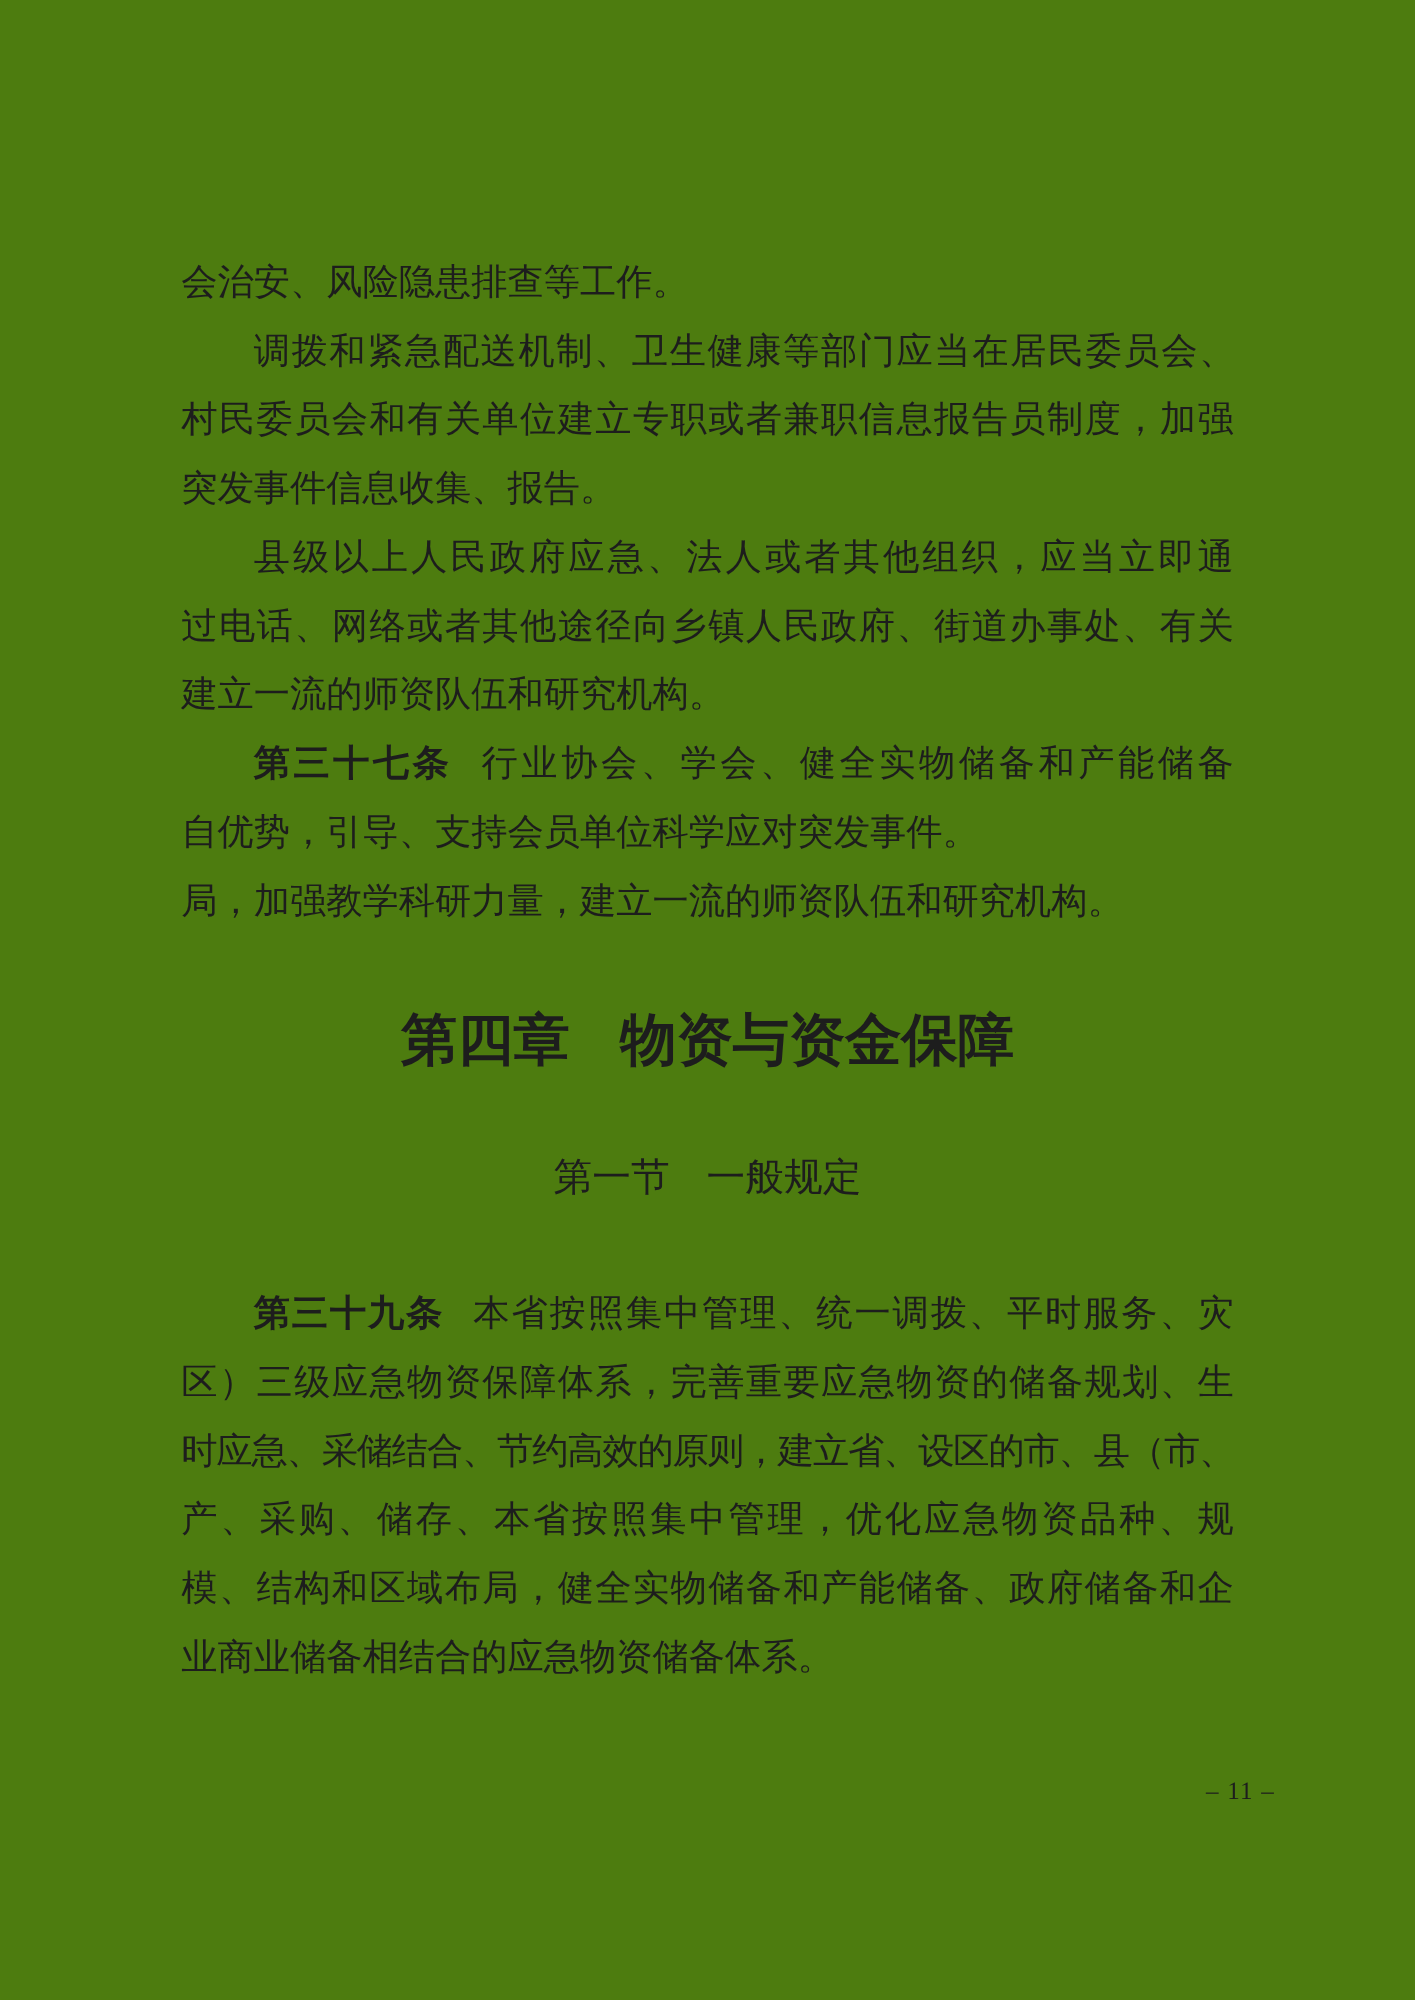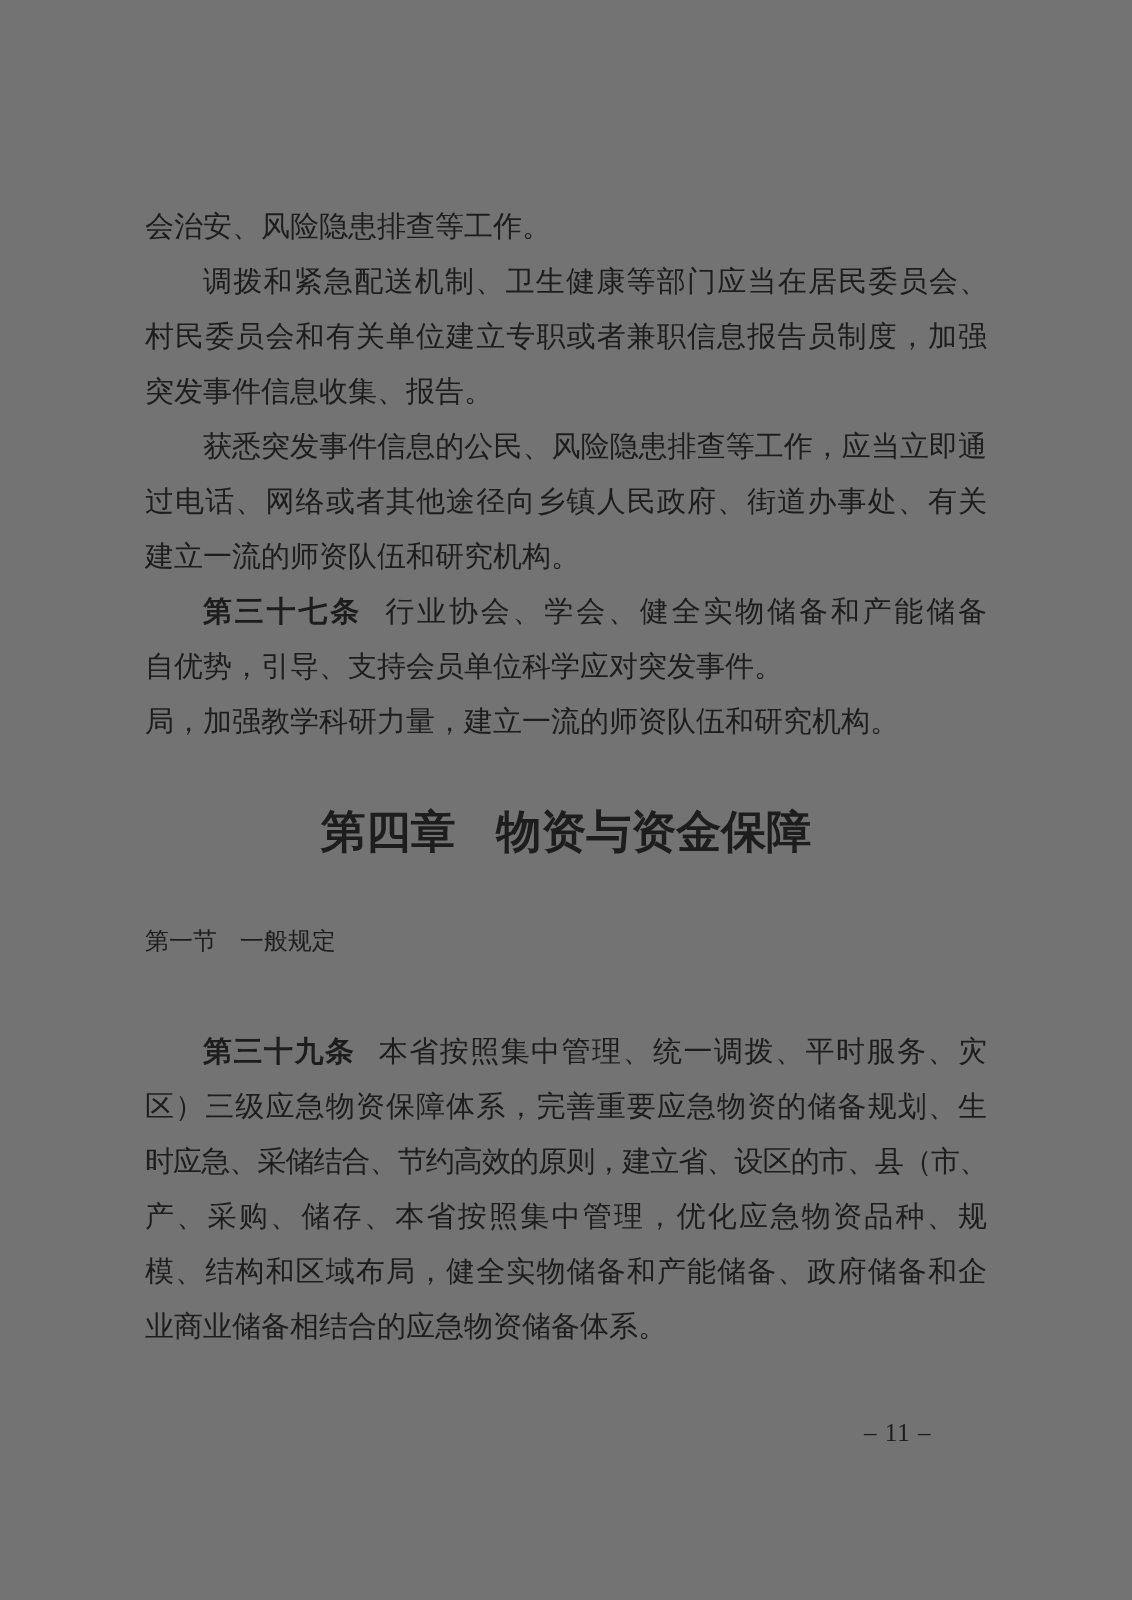--- a/index.html
+++ b/index.html
@@ -1,20 +1,20 @@
 <!DOCTYPE html>
 <html><head>
 <meta charset="utf-8">
 <style>
   html, body { margin: 0; padding: 0; }
   .page {
     position: relative;
     width: 1132px;
     height: 1600px;
-    background: #737373;
+    background: #4d7c0f;
     color: #1d1d1d;
     font-family: "Liberation Serif", "DejaVu Serif", serif;
     overflow: hidden;
   }
   .content {
     position: absolute;
     left: 145px;
     top: 199px;
     width: 842px;
   }
@@ -42,47 +42,48 @@
     line-height: 55px;
     text-align: center;
     font-family: "Liberation Sans", "DejaVu Sans", sans-serif;
     font-weight: 700;
     font-size: 45px;
   }
   .chapter .head-label { margin-right: 0.9em; }
   .section {
     height: 55px;
     line-height: 55px;
-    font-size: 24px;
+    text-align: center;
+    font-size: 31px;
   }
   .section .head-label { margin-right: 0.95em; }
   .spacer { height: 55px; }
   .footer {
     position: absolute;
-    left: 864px;
+    left: 820px;
     top: 1408px;
     width: 200px;
     height: 50px;
     line-height: 50px;
-    text-align: left;
-    font-size: 25px;
+    text-align: right;
+    font-size: 20px;
     letter-spacing: 1px;
   }
 </style>
 </head>
 <body>
 
 <div class="page">
   <div class="content">
 
     <div class="line">会治安、风险隐患排查等工作。</div>
     <div class="line fill indent tight">调拨和紧急配送机制、卫生健康等部门应当在居民委员会、</div>
     <div class="line fill">村民委员会和有关单位建立专职或者兼职信息报告员制度，加强</div>
     <div class="line">突发事件信息收集、报告。</div>
-    <div class="line fill indent">获悉突发事件信息的公民、风险隐患排查等工作，应当立即通</div>
+    <div class="line fill indent">县级以上人民政府应急、法人或者其他组织，应当立即通</div>
     <div class="line fill">过电话、网络或者其他途径向乡镇人民政府、街道办事处、有关</div>
     <div class="line">建立一流的师资队伍和研究机构。</div>
 
     <div class="line fill indent">
       <span class="art-num">第三十七条</span><span>行业协会、学会、健全实物储备和产能储备</span>
     </div>
     <div class="line">自优势，引导、支持会员单位科学应对突发事件。</div>
 
     <div class="line">局，加强教学科研力量，建立一流的师资队伍和研究机构。</div>
 

